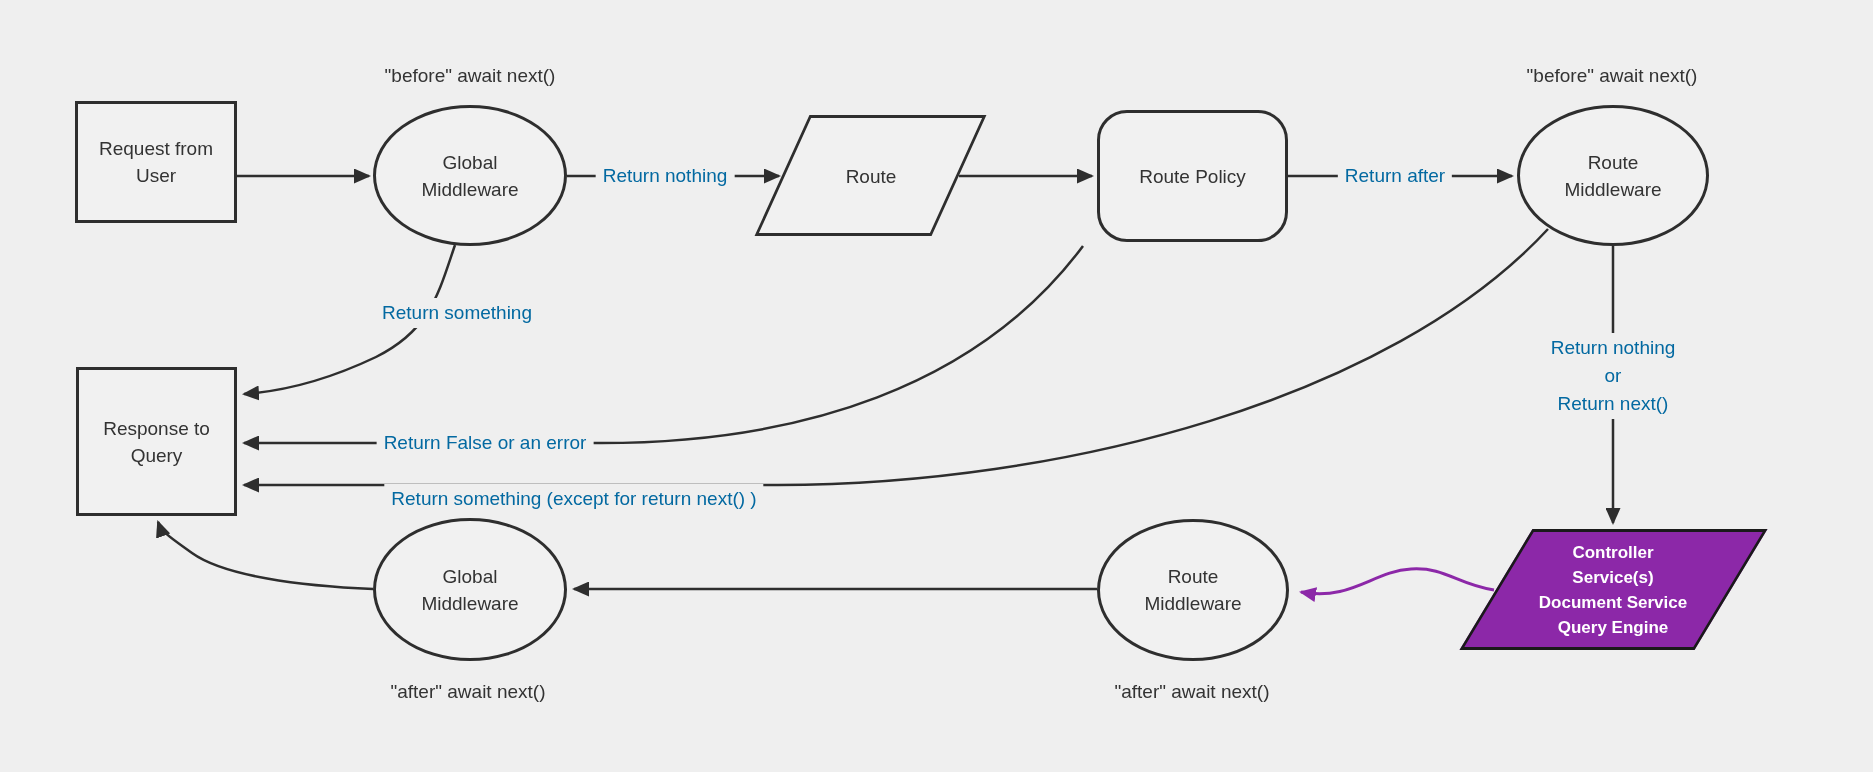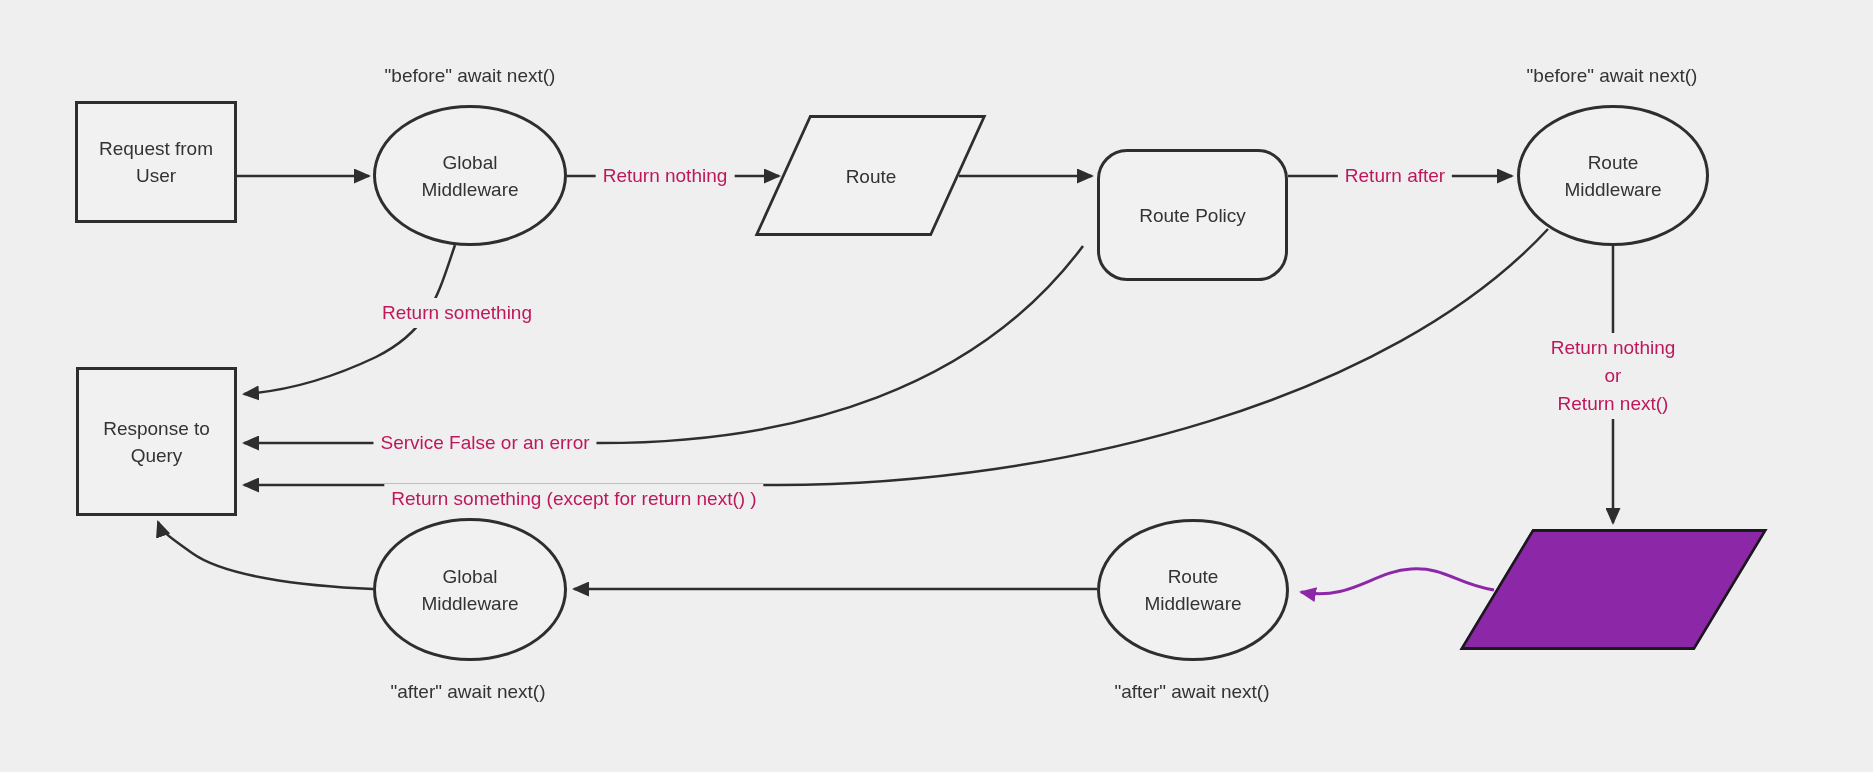--- a/index.html
+++ b/index.html
@@ -22,21 +22,21 @@
   .skew-controller{left:1496px;top:529px;width:235px;height:121px;transform:skewX(-31.1deg);
     background:#8C28A8;border-color:#1a1a1a;}
   .overlay-label{
     position:absolute;transform:translate(-50%,-50%);display:block;text-align:center;
     white-space:pre-line;font-size:19px;line-height:27px;color:#333333;
   }
   .controller-text{left:1613px;top:590px;color:#ffffff;font-weight:bold;font-size:17px;line-height:25px;width:220px;}
   .route-text{left:871px;top:176px;}
   .edge-label{
     position:absolute;transform:translate(-50%,-50%);background:#efefef;padding:1px 7px;
-    font-size:19px;line-height:28px;color:#be185d;white-space:pre-line;text-align:center;
+    font-size:19px;line-height:28px;color:#0369a1;white-space:pre-line;text-align:center;
   }
   .annotation{
     position:absolute;transform:translate(-50%,-50%);font-size:19px;color:#333333;white-space:pre;
   }
 </style>
 </head>
 <body>
 
 <div id="canvas">
 
@@ -70,21 +70,21 @@
   </div>
 
   <div class="node ellipse" style="left:373px;top:105px;width:194px;height:141px;">
     <span class="label">Global
 Middleware</span>
   </div>
 
   <div class="skew-shape skew-route"></div>
   <span class="overlay-label route-text">Route</span>
 
-  <div class="node rounded" style="left:1097px;top:110px;width:191px;height:132px;margin-top:39px;">
+  <div class="node rounded" style="left:1097px;top:110px;width:191px;height:132px;">
     <span class="label">Route Policy</span>
   </div>
 
   <div class="node ellipse" style="left:1517px;top:105px;width:192px;height:141px;">
     <span class="label">Route
 Middleware</span>
   </div>
 
   <div class="node" style="left:76px;top:367px;width:161px;height:149px;">
     <span class="label">Response to
@@ -95,25 +95,29 @@
     <span class="label">Global
 Middleware</span>
   </div>
 
   <div class="node ellipse" style="left:1097px;top:519px;width:192px;height:142px;">
     <span class="label">Route
 Middleware</span>
   </div>
 
   <div class="skew-shape skew-controller"></div>
+  <span class="overlay-label controller-text">Controller
+Service(s)
+Document Service
+Query Engine</span>
 
   <span class="edge-label" style="left:665px;top:176px;">Return nothing</span>
   <span class="edge-label" style="left:1395px;top:176px;">Return after</span>
   <span class="edge-label" style="left:457px;top:313px;text-align:center;">Return something</span>
-  <span class="edge-label" style="left:485px;top:443px;">Service False or an error</span>
+  <span class="edge-label" style="left:485px;top:443px;">Return False or an error</span>
   <span class="edge-label" style="left:574px;top:499px;">Return something (except for return next() )</span>
   <span class="edge-label" style="left:1613px;top:376px;">Return nothing
 or
 Return next()</span>
 
   <span class="annotation" style="left:470px;top:76px;">"before" await next()</span>
   <span class="annotation" style="left:1612px;top:76px;">"before" await next()</span>
   <span class="annotation" style="left:468px;top:692px;">"after" await next()</span>
   <span class="annotation" style="left:1192px;top:692px;">"after" await next()</span>
 

